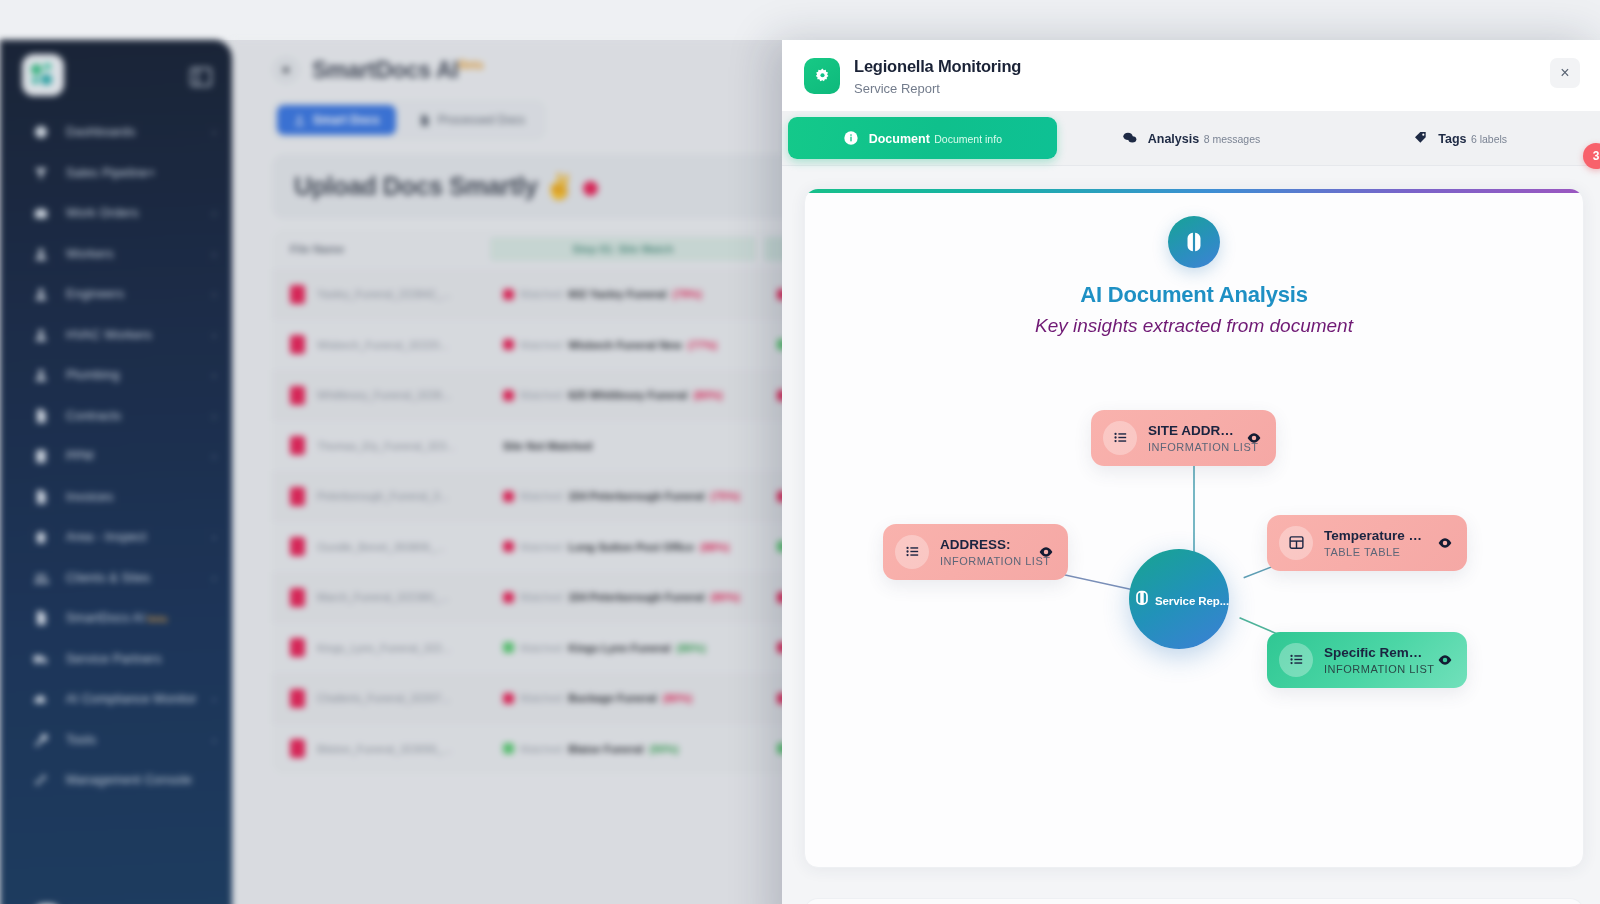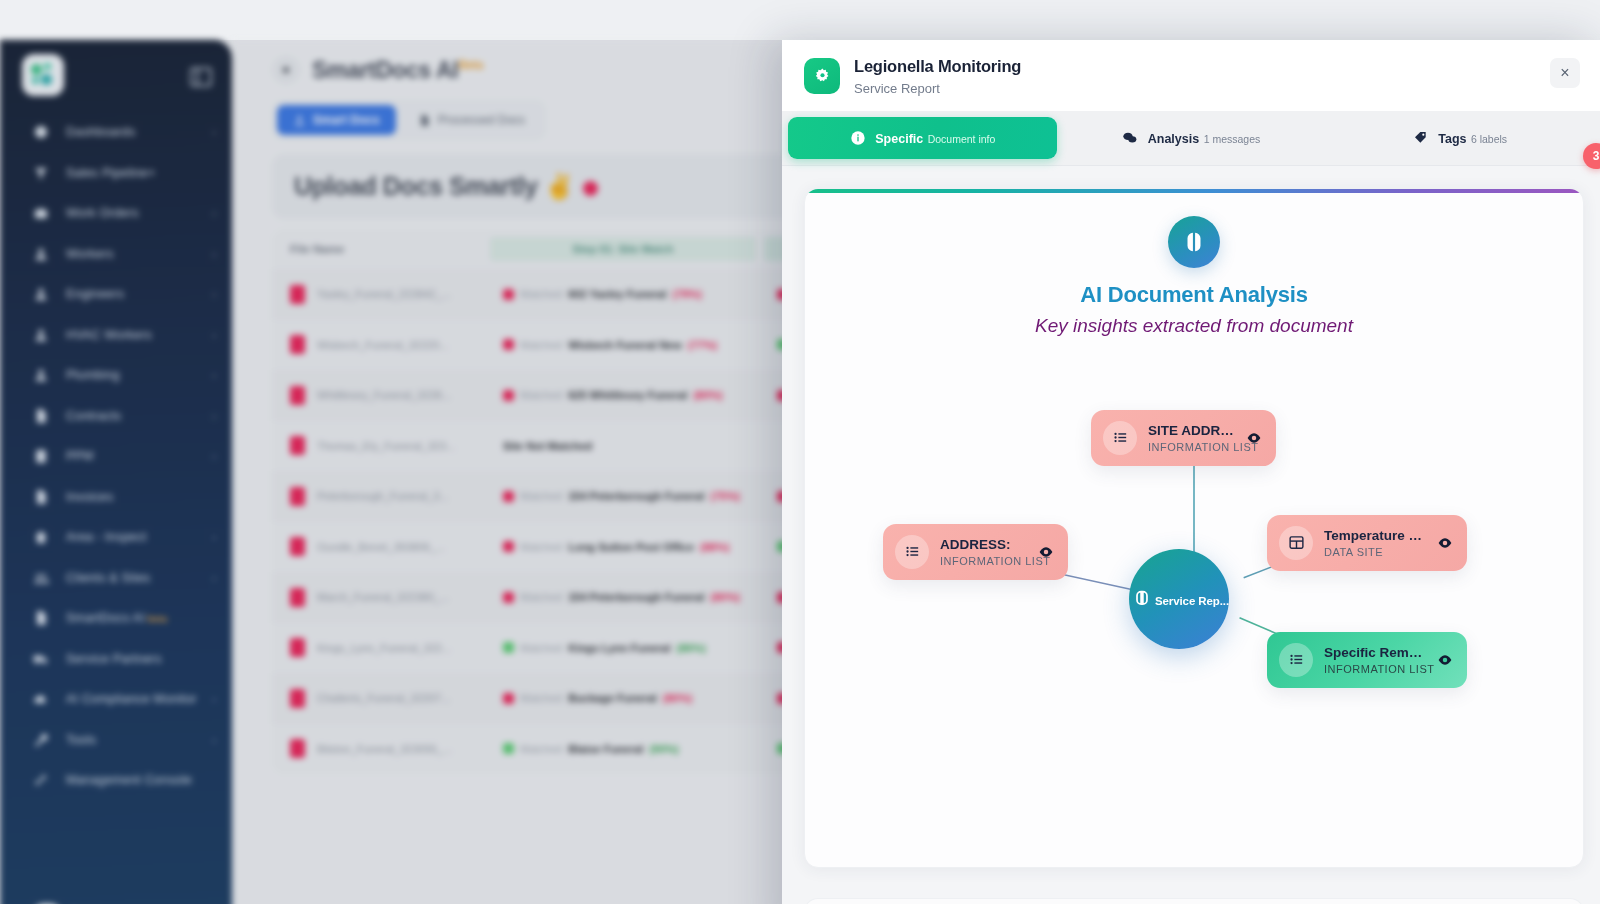--- a/index.html
+++ b/index.html
@@ -599,34 +599,34 @@
     <div class="p-tabs">
       <div class="p-tab active">
         <span class="p-tab-ic">
             <svg viewBox="0 0 24 24">
               <circle cx="12" cy="12" r="10"></circle>
               <rect x="11" y="10" width="2" height="7" fill="#12c38a"></rect>
               <rect x="11" y="6.5" width="2" height="2.2" fill="#12c38a"></rect>
             </svg>
           </span>
         <span class="p-tab-txt">
-          <span class="p-tab-lab">Specific</span>
+          <span class="p-tab-lab">Document</span>
           <span class="p-tab-sub">Document info</span>
         </span>
       </div>
       <div class="p-tab">
         <span class="p-tab-ic">
             <svg viewBox="0 0 24 24">
               <ellipse cx="9" cy="9.5" rx="7" ry="5.5"></ellipse>
               <ellipse cx="15.5" cy="14" rx="6" ry="4.8"></ellipse>
             </svg>
           </span>
         <span class="p-tab-txt">
           <span class="p-tab-lab">Analysis</span>
-          <span class="p-tab-sub">1 messages</span>
+          <span class="p-tab-sub">8 messages</span>
         </span>
       </div>
       <div class="p-tab">
         <span class="p-tab-ic">
             <svg viewBox="0 0 24 24">
               <path d="M3 11l8-8h8v8l-8 8z"></path>
               <circle cx="15.5" cy="7" r="1.6" fill="#fff"></circle>
             </svg>
           </span>
         <span class="p-tab-txt">
@@ -716,21 +716,21 @@
           <div class="node pink" style="left:462px; top:326px; width:200px;">
             <span class="node-ic">
                 <svg viewBox="0 0 24 24">
                   <rect x="3" y="4" width="18" height="16" rx="2" fill="none" stroke="#1d2744" stroke-width="2"></rect>
                   <line x1="3" y1="10" x2="21" y2="10" stroke="#1d2744" stroke-width="2"></line>
                   <line x1="12" y1="10" x2="12" y2="20" stroke="#1d2744" stroke-width="2"></line>
                 </svg>
               </span>
             <span class="node-txt">
               <span class="node-title" style="display:block;">Temperature M...</span>
-              <span class="node-type" style="display:block;">DATA SITE</span>
+              <span class="node-type" style="display:block;">TABLE TABLE</span>
             </span>
             <span class="node-eye">
                 <svg viewBox="0 0 24 24">
                   <path d="M12 5C6.5 5 2.5 12 2.5 12S6.5 19 12 19s9.5-7 9.5-7S17.5 5 12 5z"></path>
                   <circle cx="12" cy="12" r="3.4" fill="#f9b2ad"></circle>
                 </svg>
               </span>
           </div>
 
           <div class="node green" style="left:462px; top:443px; width:200px;">

